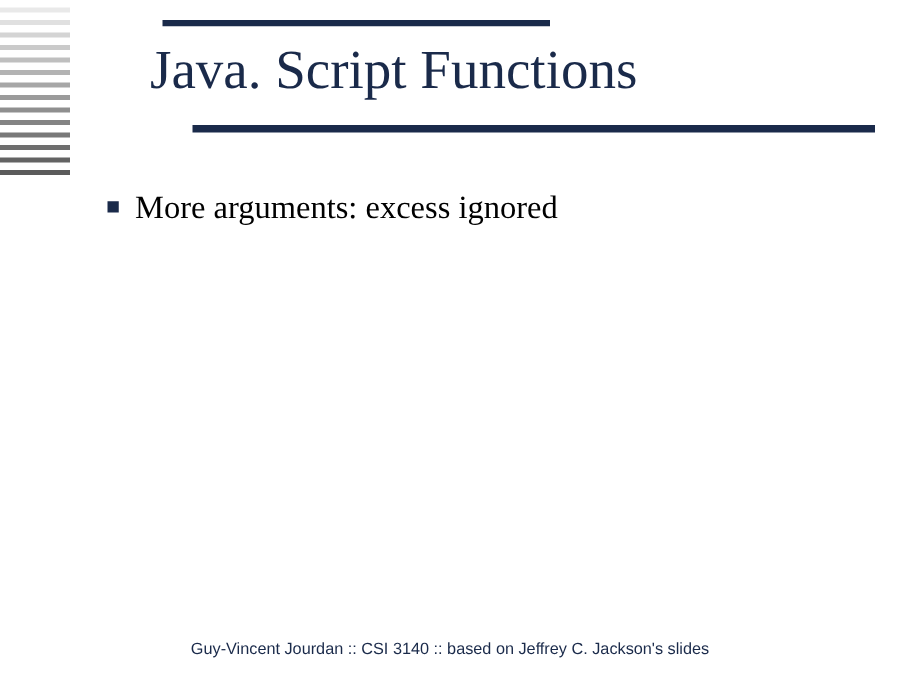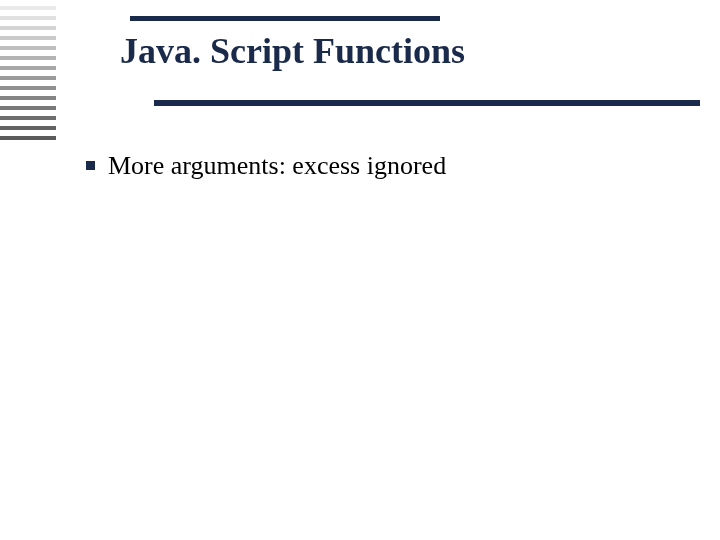--- a/index.html
+++ b/index.html
@@ -55,24 +55,23 @@
     height: 5px;
     background: #1a2a4a;
   }
 
   
   .title {
     position: absolute;
     top: 30px;
     left: 120px;
     width: 560px;
-    font-size: 36px;
+    font-size: 44px;
     color: #1a2a4a;
     letter-spacing: 0px;
-    font-weight: bold;
   }
 
   
   .under-bar {
     position: absolute;
     top: 100px;
     left: 154px;
     right: 20px;
     height: 6px;
     background: #1a2a4a;
@@ -164,14 +163,15 @@
 
   <div class="body">
     <div class="lvl2-wrap">
       <div class="lvl2">
         <div class="square"></div>
         <span>More arguments: excess ignored</span>
       </div>
     </div>
   </div>
 
+  <div class="footer">Guy-Vincent Jourdan :: CSI 3140 :: based on Jeffrey C. Jackson's slides</div>
 
 </div>
 
 </body></html>

